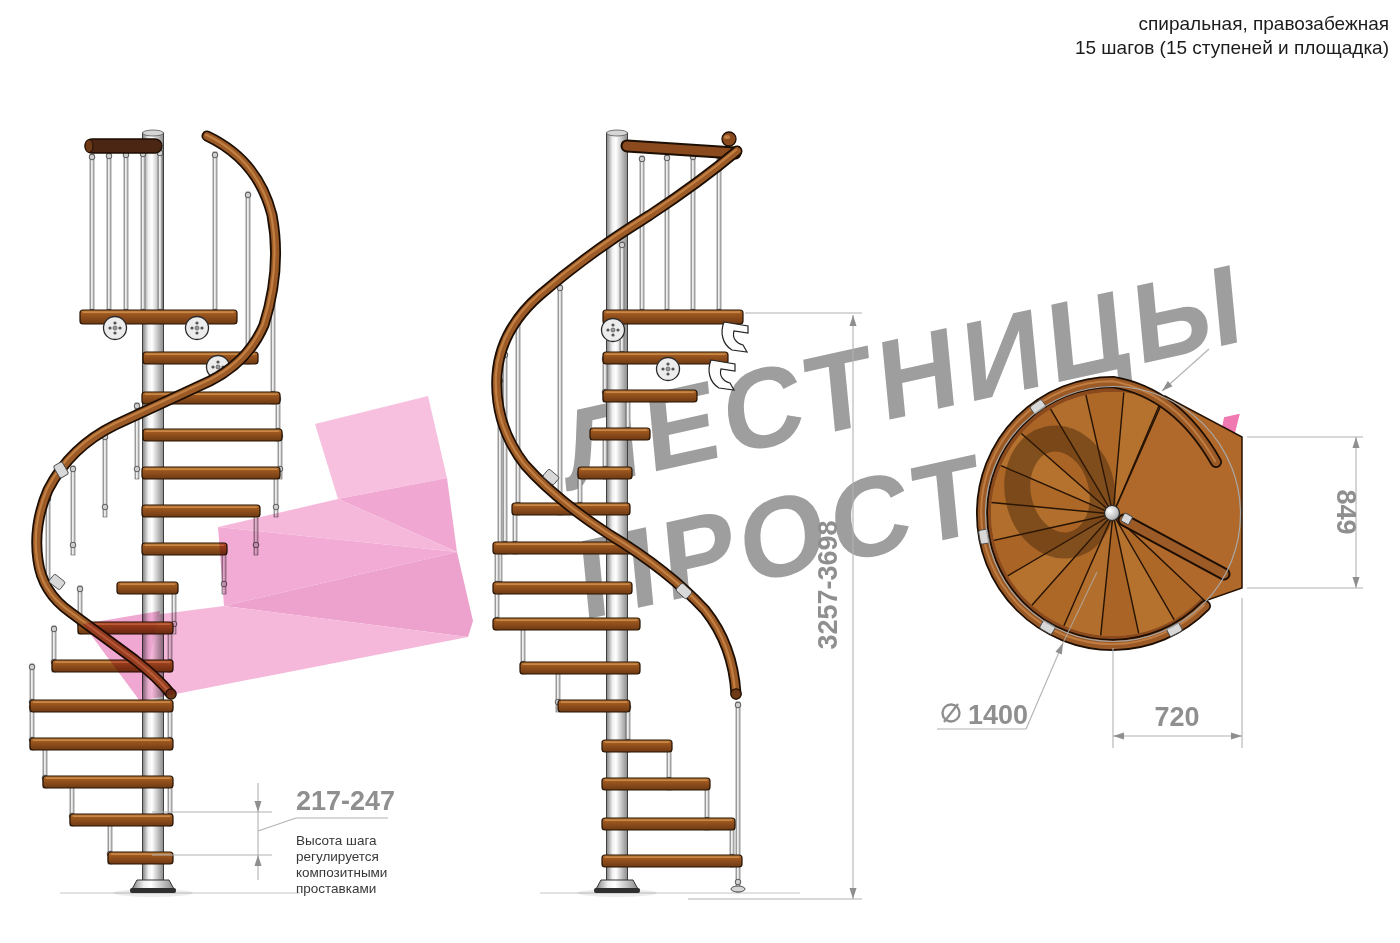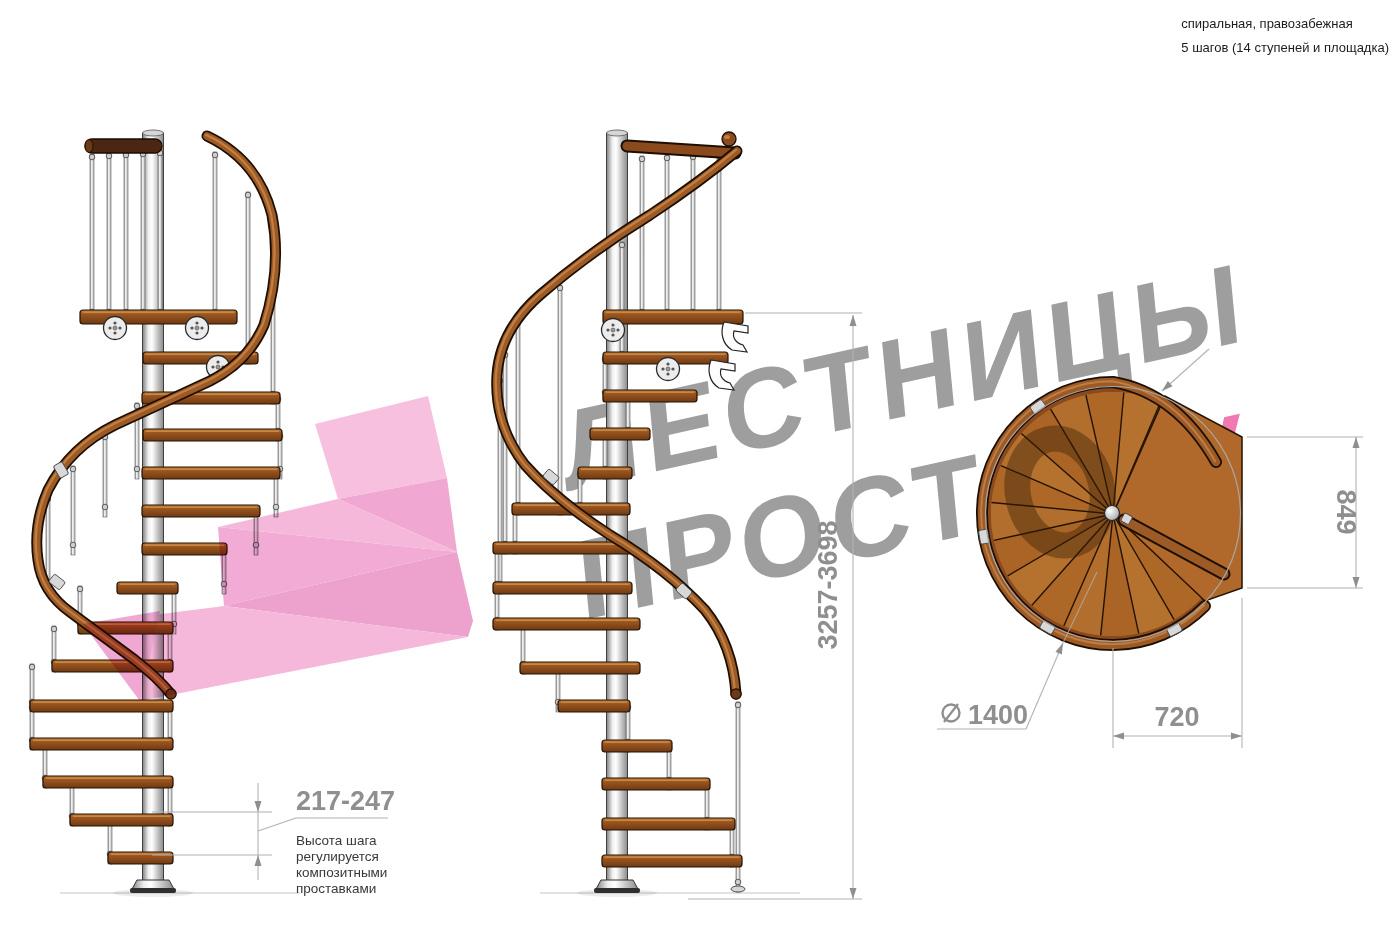--- a/index.html
+++ b/index.html
@@ -15,22 +15,22 @@
   .wm .t{color:transparent;}
   #wm-top{mix-blend-mode:multiply;z-index:6;}
   #wm-base{z-index:1;}
   
   #stair-left{z-index:2;}
   #pink-arrow{z-index:3;mix-blend-mode:multiply;}
   #stair-center{z-index:4;}
   #plan-view{z-index:5;}
   #dims{z-index:7;pointer-events:none;}
   
-  #header{position:absolute;right:11px;top:12px;z-index:8;
-          font-size:13px;line-height:24px;color:#1c1c1c;}
+  #header{position:absolute;right:11px;top:12px;z-index:8;text-align:right;
+          font-size:19px;line-height:24px;color:#1c1c1c;}
   
   .dimlabel{font-family:"Liberation Sans",sans-serif;font-weight:bold;font-size:27px;fill:#8f8f8f;}
   .dimsmall{font-family:"Liberation Sans",sans-serif;font-size:13.5px;fill:#383838;}
   .dimline{stroke:#b2b2b2;stroke-width:1.1;fill:none;}
   .dimarrow{fill:#8f8f8f;stroke:none;}
 </style>
 </head>
 <body>
 
 <div id="canvas">
@@ -707,15 +707,15 @@
         <text class="dimsmall" x="296" y="845">Высота шага</text>
         <text class="dimsmall" x="296" y="861">регулируется</text>
         <text class="dimsmall" x="296" y="877">композитными</text>
         <text class="dimsmall" x="296" y="893">проставками</text>
       </g>
     </g>
   </svg>
 
   <div id="header">
     <div>спиральная, правозабежная</div>
-    <div>5 шагов (14 ступеней и площадка)</div>
+    <div>15 шагов (15 ступеней и площадка)</div>
   </div>
 </div>
 
 </body></html>

